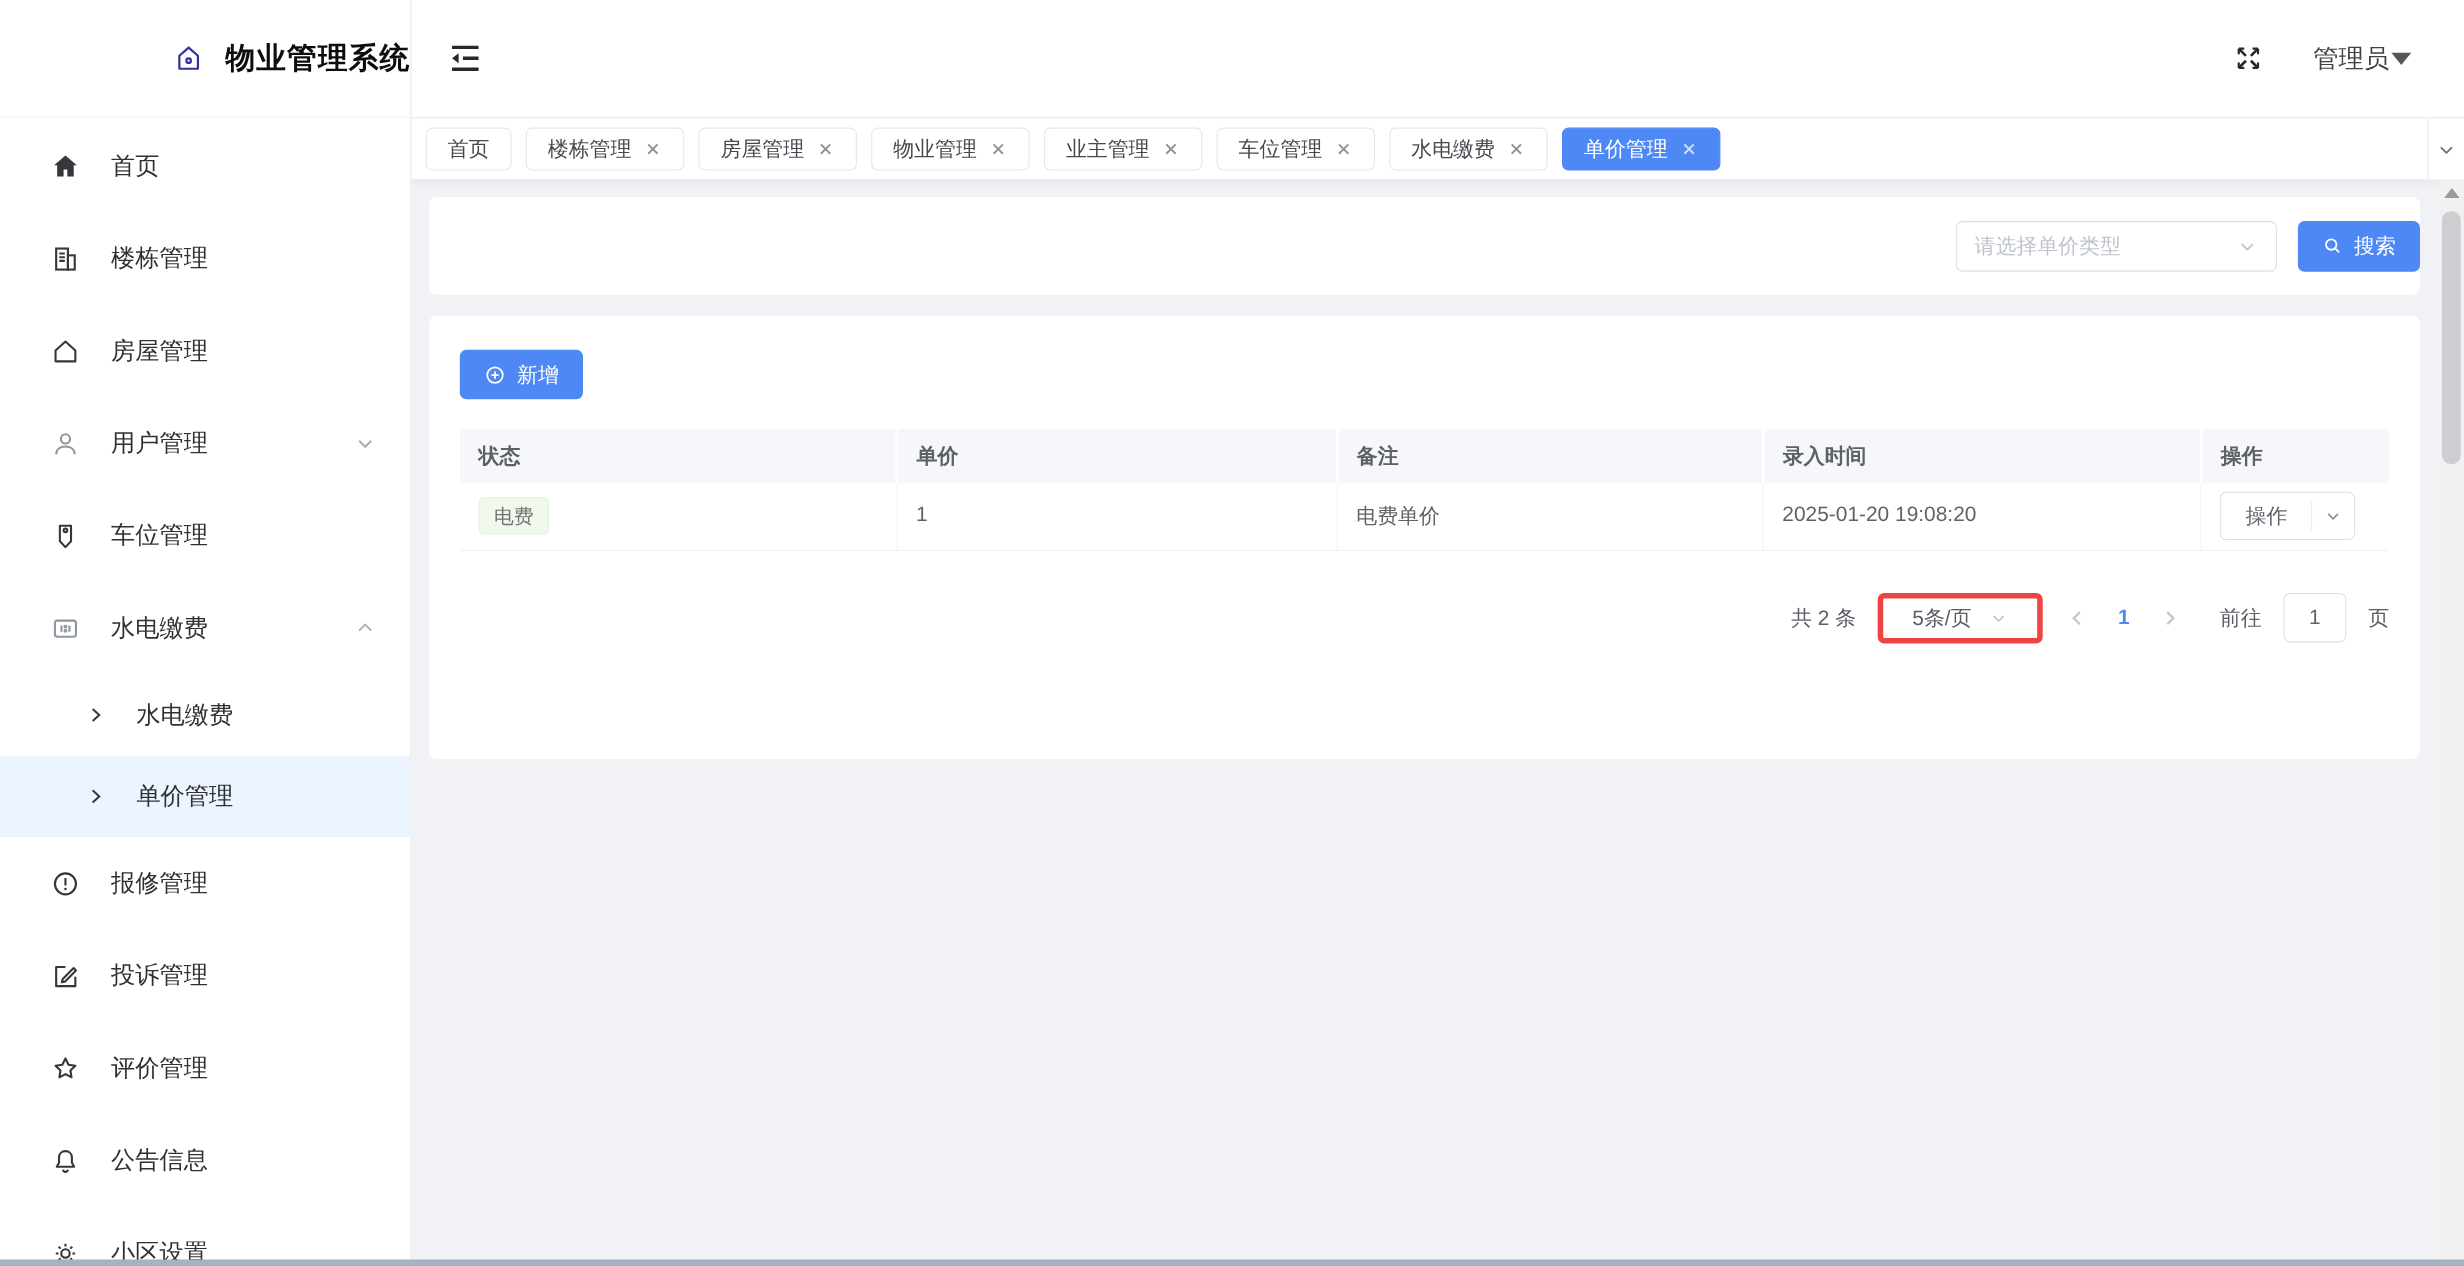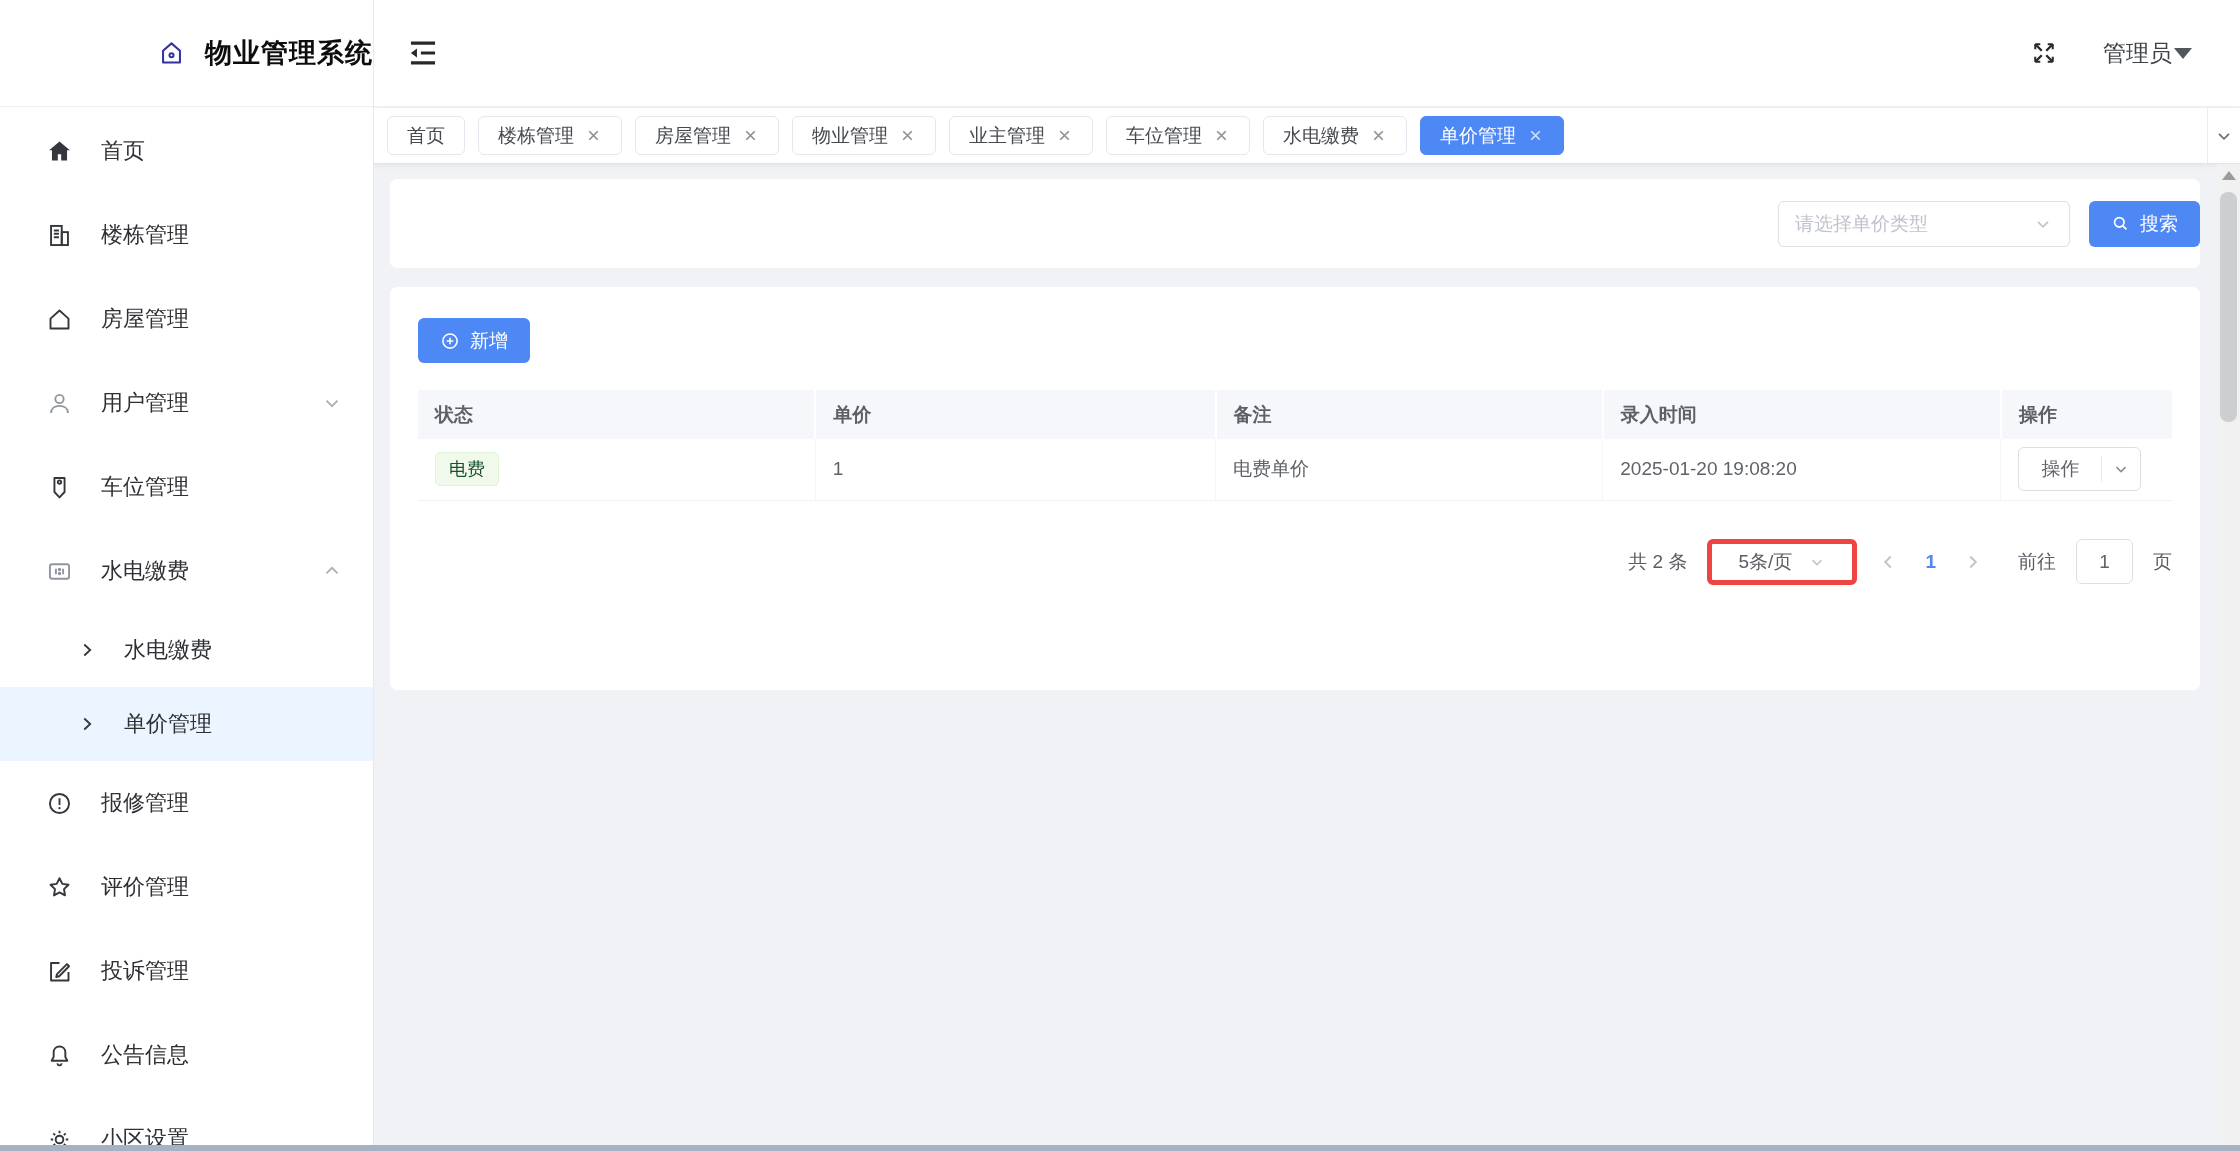--- a/index.html
+++ b/index.html
@@ -47,21 +47,21 @@
   .card-table { left:390px; top:287px; width:1810px; height:403px; padding:31px 28px; }
   .btn-add { height:45px; }
 
   table.grid { width:100%; border-collapse:collapse; table-layout:fixed; margin-top:27px; }
   table.grid th { background:#f5f7fa; height:49px; text-align:left; padding-left:17px; font-size:19px; font-weight:700; color:#5d6066; border-right:2px solid #fff; }
   table.grid th:last-child { border-right:none; }
   table.grid td { height:61px; padding-left:17px; font-size:19px; color:#5f6368; border-bottom:1px solid #f0f1f4; border-right:1px solid #f4f5f7; background:#fff; }
   table.grid td:last-child { border-right:none; }
 
   .tag { display:inline-block; height:34px; line-height:32px; padding:0 13px; border-radius:5px; font-size:18px; }
-  .tag-success { color:#14532d; background:#f0f9eb; border:1px solid #e1f3d8; }
+  .tag-success { color:#737373; background:#f0f9eb; border:1px solid #e1f3d8; }
   .tag-info { color:#909399; background:#f4f4f5; border:1px solid #e9e9eb; }
 
   .action-btn { width:123px; height:44px; border:1px solid #dcdfe6; border-radius:6px; background:#fff; display:inline-flex; align-items:center; cursor:pointer; font-family:inherit; }
   .action-btn .txt { flex:1; text-align:center; font-size:19px; color:#5f6368; }
   .action-btn .div { width:1px; height:26px; background:#e7eaee; }
   .action-btn .cv { width:38px; display:flex; justify-content:center; }
 
   .pager { margin-top:38px; display:flex; align-items:center; justify-content:flex-end; gap:20px; font-size:19px; color:#5a5e64; }
   .size-select { width:150px; height:46px; border:5px solid #ef4444; border-radius:6px; display:flex; align-items:center; justify-content:center; gap:16px; cursor:pointer; }
   .pg-arrow { width:22px; height:22px; cursor:default; }
@@ -166,31 +166,31 @@
         <svg class="icon24" viewBox="0 0 24 24" fill="none" stroke="#34373c" stroke-width="1.7">
           <circle cx="12" cy="12" r="8.5"></circle>
           <path d="M12 7.3v6"></path>
           <circle cx="12" cy="16.2" r="1" fill="#34373c" stroke="none"></circle>
         </svg>
         <span class="lbl">报修管理</span>
       </div>
 
       <div class="mi">
         <svg class="icon24" viewBox="0 0 24 24" fill="none" stroke="#34373c" stroke-width="1.7" stroke-linejoin="round">
-          <path d="M12 3.8l2.5 5 5.5.8-4 3.9.9 5.5-4.9-2.6-4.9 2.6.9-5.5-4-3.9 5.5-.8z"></path>
-        </svg>
-        <span class="lbl">评价管理</span>
-      </div>
-
-      <div class="mi">
-        <svg class="icon24" viewBox="0 0 24 24" fill="none" stroke="#34373c" stroke-width="1.7" stroke-linejoin="round">
           <path d="M20 12.5V20H4.5V4.5H12"></path>
           <path d="M9.8 14.3 18.6 5.4l1.9 1.9-8.8 8.9-2.6.7z"></path>
         </svg>
         <span class="lbl">投诉管理</span>
+      </div>
+
+      <div class="mi">
+        <svg class="icon24" viewBox="0 0 24 24" fill="none" stroke="#34373c" stroke-width="1.7" stroke-linejoin="round">
+          <path d="M12 3.8l2.5 5 5.5.8-4 3.9.9 5.5-4.9-2.6-4.9 2.6.9-5.5-4-3.9 5.5-.8z"></path>
+        </svg>
+        <span class="lbl">评价管理</span>
       </div>
 
       <div class="mi">
         <svg class="icon24" viewBox="0 0 24 24" fill="none" stroke="#34373c" stroke-width="1.7" stroke-linejoin="round">
           <path d="M12 4c-3 0-5.2 2.2-5.2 5.2v4.2L5 16.6h14l-1.8-3.2V9.2C17.2 6.2 15 4 12 4z"></path>
           <path d="M10 19c.3 1.2 1 1.8 2 1.8s1.7-.6 2-1.8"></path>
         </svg>
         <span class="lbl">公告信息</span>
       </div>
 

